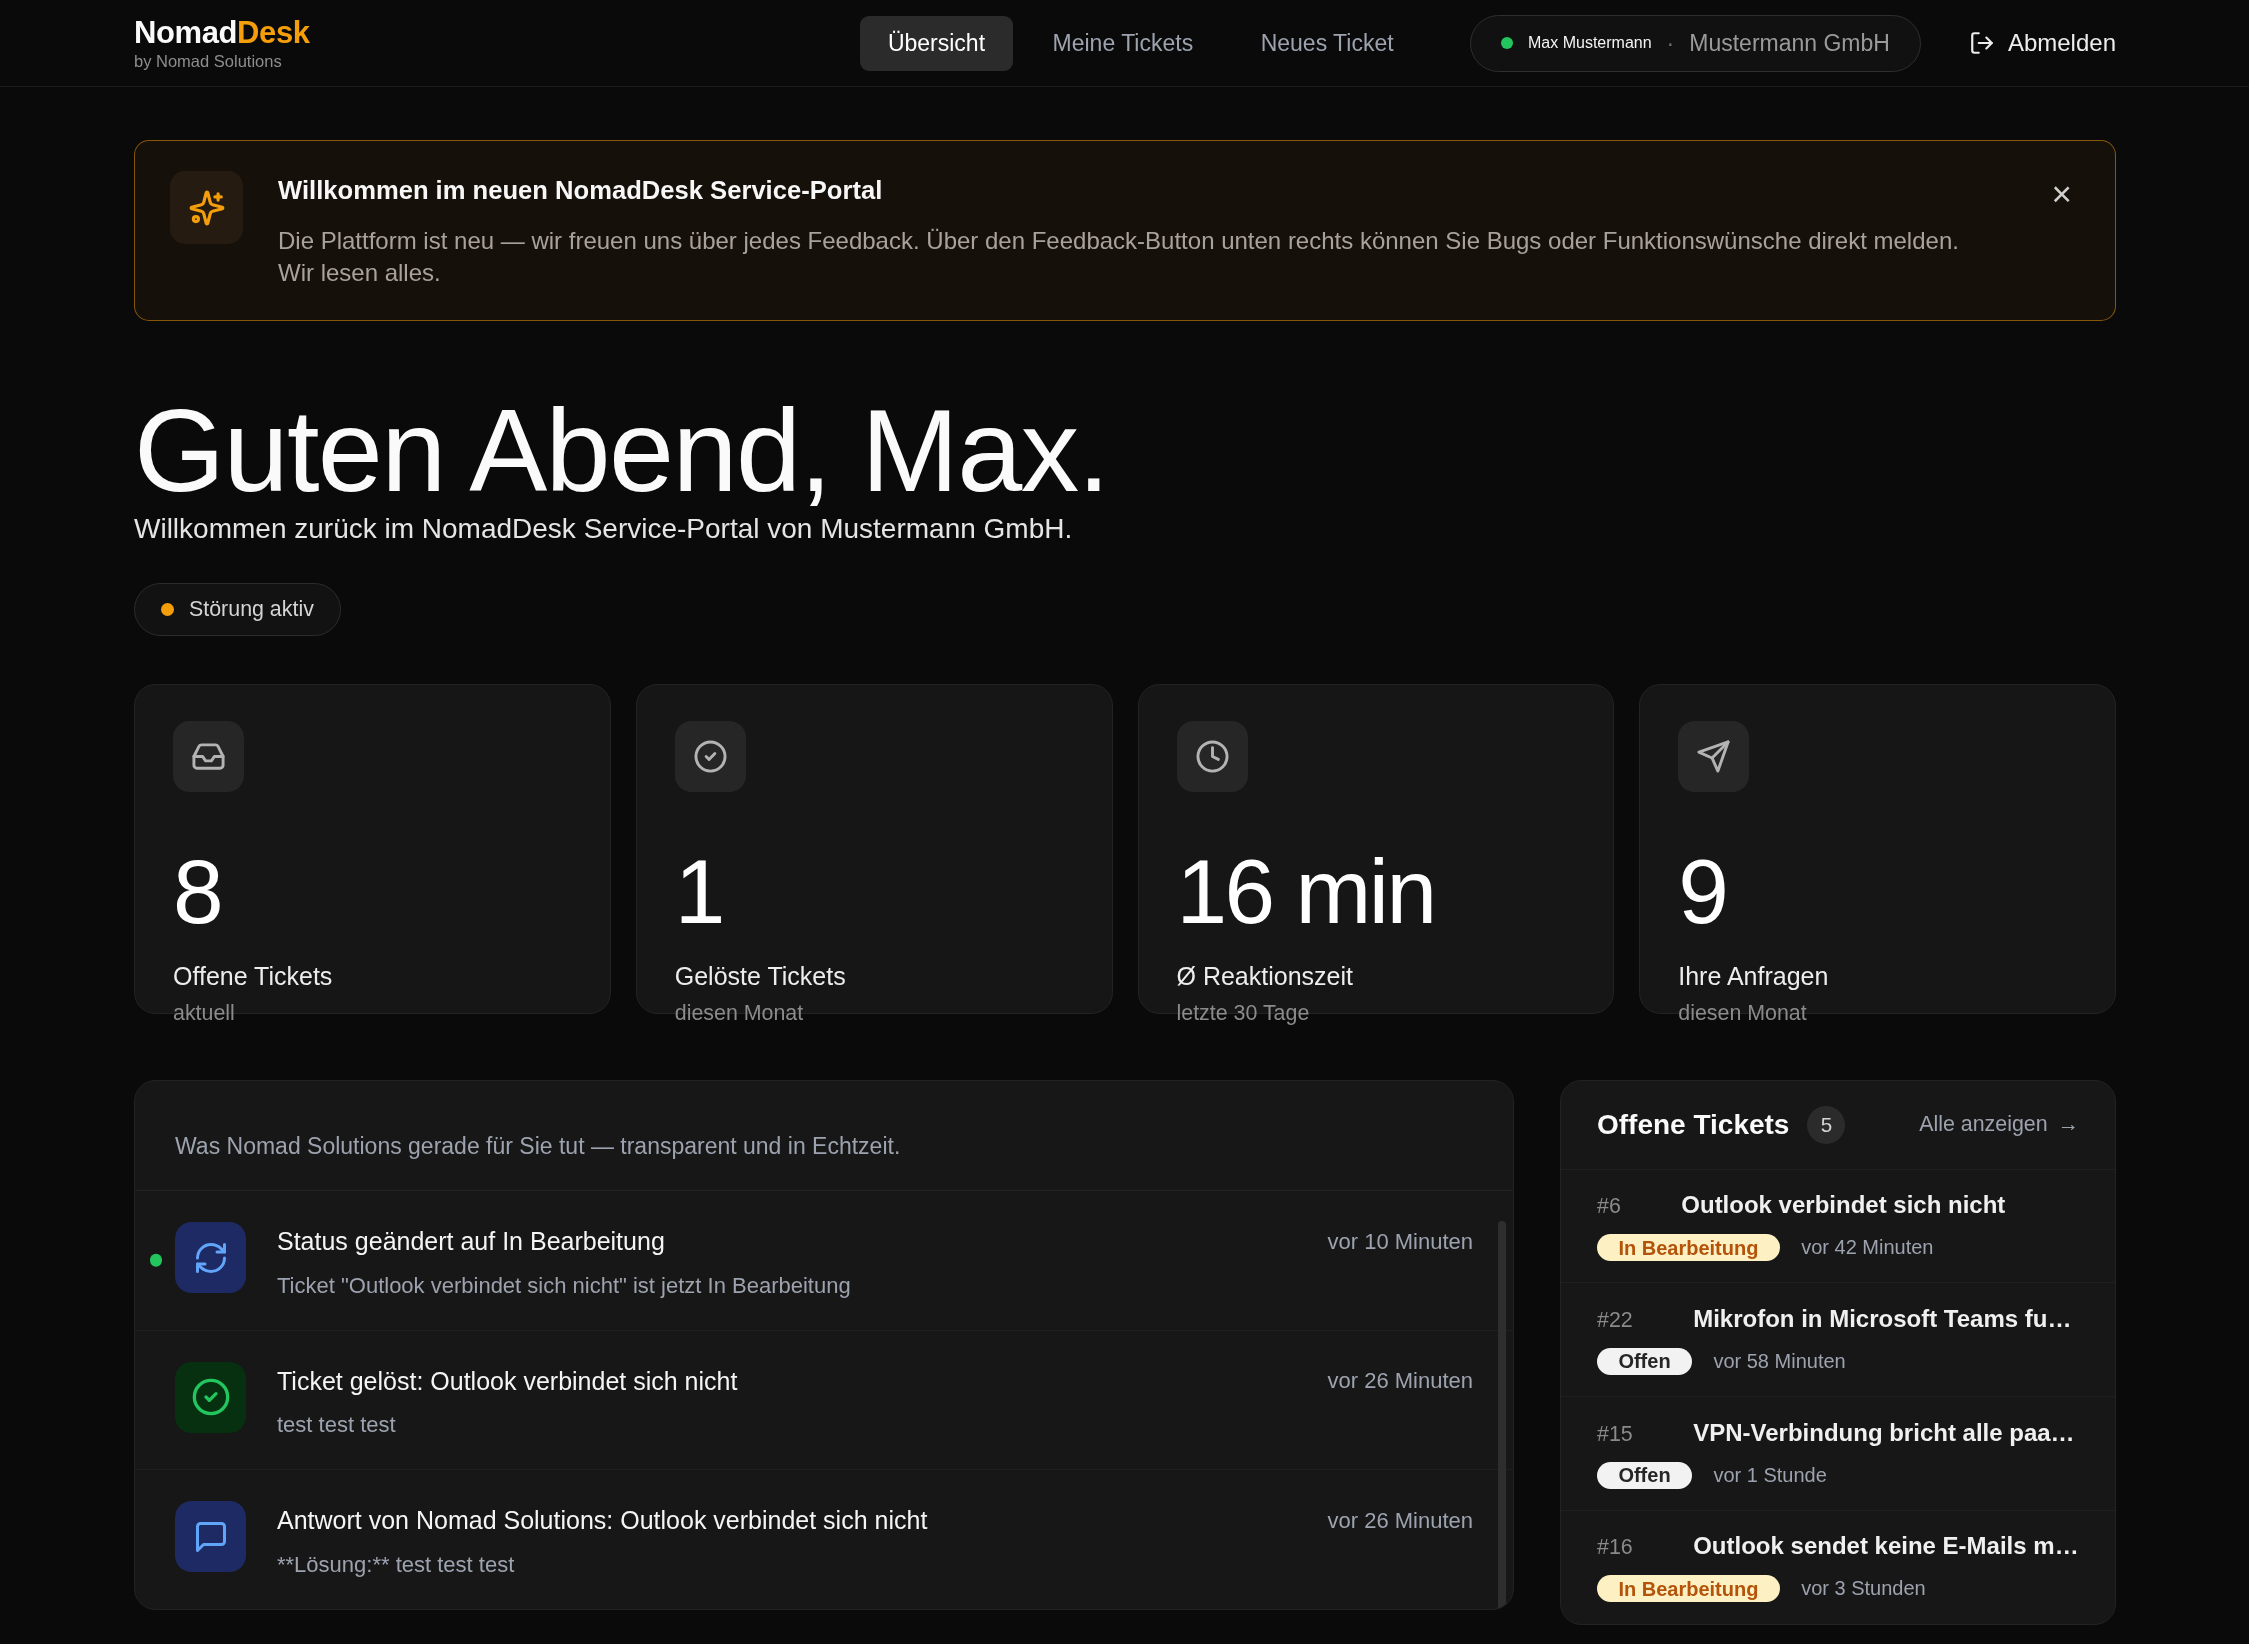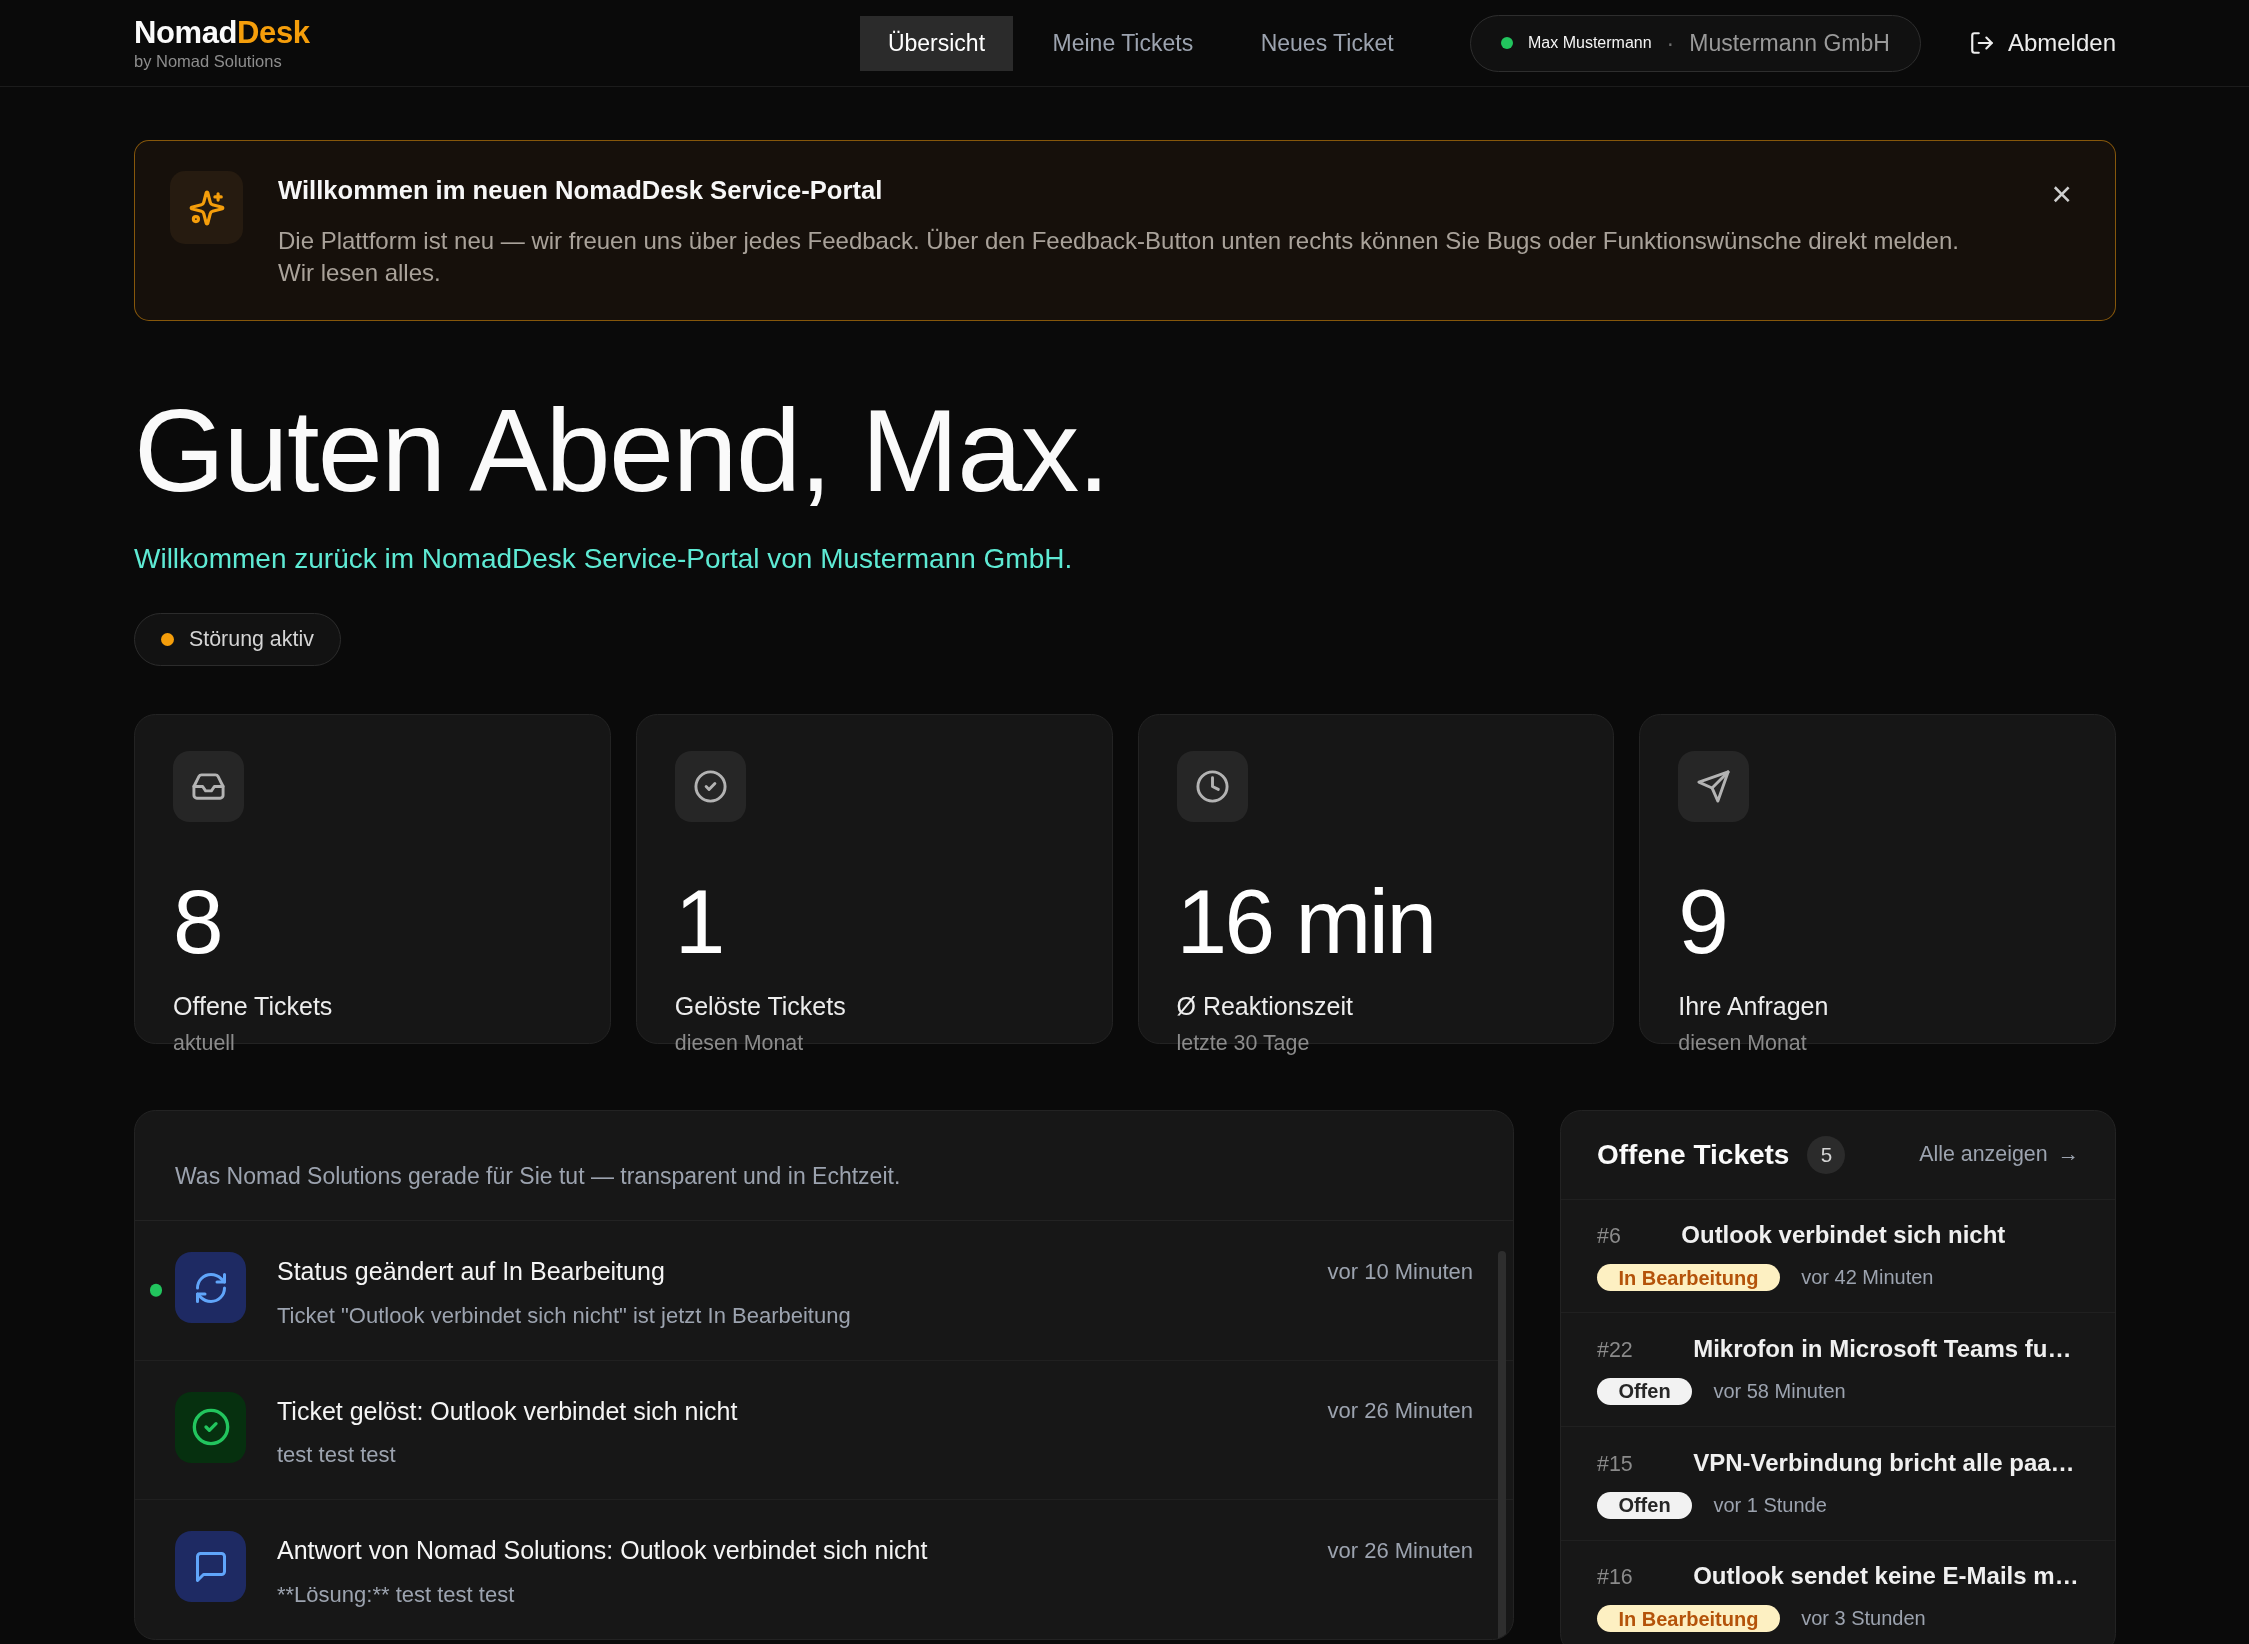--- a/index.html
+++ b/index.html
@@ -19,21 +19,21 @@
     border-bottom:1.6px solid #1c1c1c;
     background:#0a0a0a;
   }
   .logo-block { display:flex; flex-direction:column; line-height:1.1; }
   .logo { font-size:31px; font-weight:700; letter-spacing:-0.4px; color:#fafafa; }
   .logo .accent { color:#f59e0b; }
   .logo-tag { font-size:16.5px; color:#8d8d8d; margin-top:2.5px; }
   .nav-right { margin-left:auto; display:flex; align-items:center; gap:48px; }
   .nav-tabs { display:flex; align-items:center; gap:11.5px; }
   .nav-tab {
-    font-size:23px; color:#9ca3af; padding:14px 28px; border-radius:0;
+    font-size:23px; color:#9ca3af; padding:14px 28px; border-radius:9px;
     background:transparent; border:none; cursor:pointer; white-space:nowrap;
     font-family:inherit;
   }
   .nav-tab.active { background:#2b2b2b; color:#ffffff; }
   .user-pill {
     display:flex; align-items:center; gap:15px;
     border:1.6px solid #2e2e2e; border-radius:824px;
     padding:14px 30px; background:#111111; cursor:pointer;
   }
   .dot { width:12.4px; height:12.4px; border-radius:50%; flex:0 0 auto; }
@@ -61,21 +61,21 @@
   .banner-title { font-size:25.6px; font-weight:600; color:#f7f7f7; margin-top:5px; }
   .banner-body { font-size:24px; color:#a9a29a; margin-top:20px; line-height:1.35; }
   .banner-close {
     position:absolute; top:35px; right:43px;
     background:none; border:none; cursor:pointer;
     font-size:35px; line-height:1; color:#cfcfcf; font-family:inherit;
   }
 
   
   .hero-title { margin-top:69px; font-size:117px; font-weight:500; letter-spacing:-1.6px; color:#fafafa; line-height:1.05; }
-  .hero-sub { margin-top:30px; font-size:28px; color:#5eead4; }
+  .hero-sub { font-size:28px; color:#e5e5e5; }
   .status-pill {
     margin-top:38px; display:inline-flex; align-items:center; gap:15px;
     border:1.6px solid #2c2c2c; border-radius:824px; background:#121212;
     padding:13px 26px;
   }
   .dot-orange { background:#f59e0b; width:13px; height:13px; }
   .status-pill span { font-size:21.4px; color:#d4d4d4; }
 
   
   .stats { margin-top:23px; display:grid; grid-template-columns:repeat(4,1fr); gap:25px; padding-top:0; }

